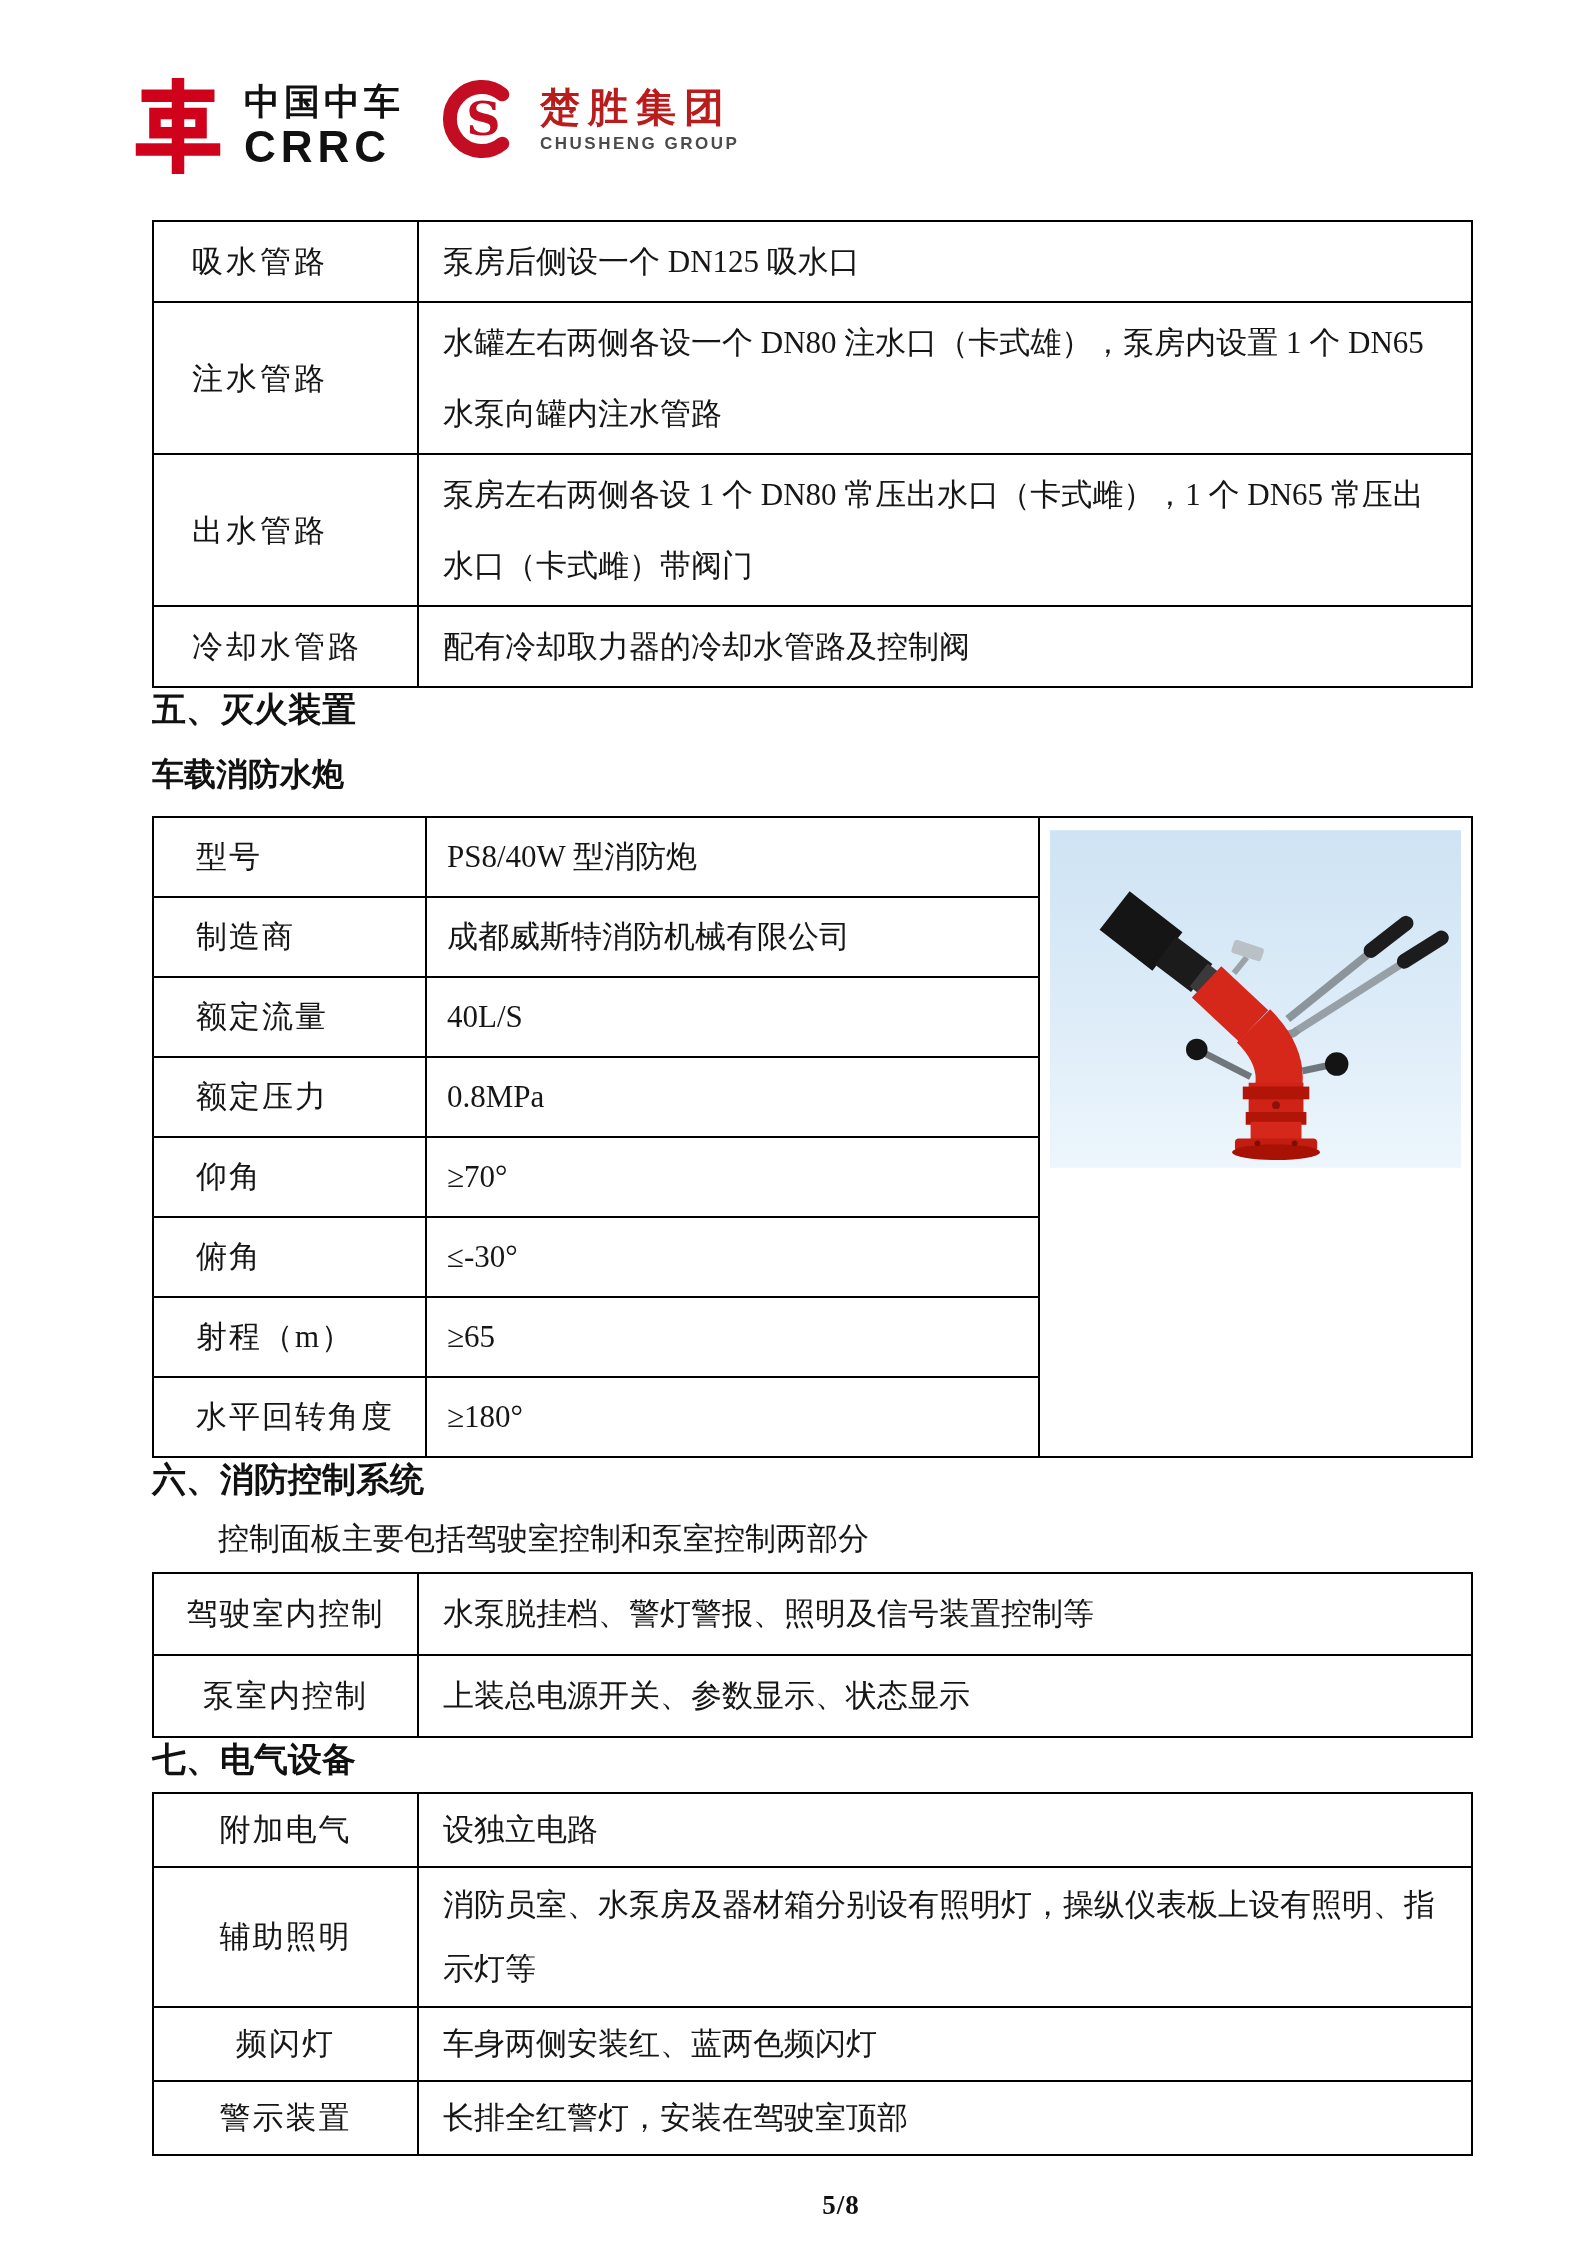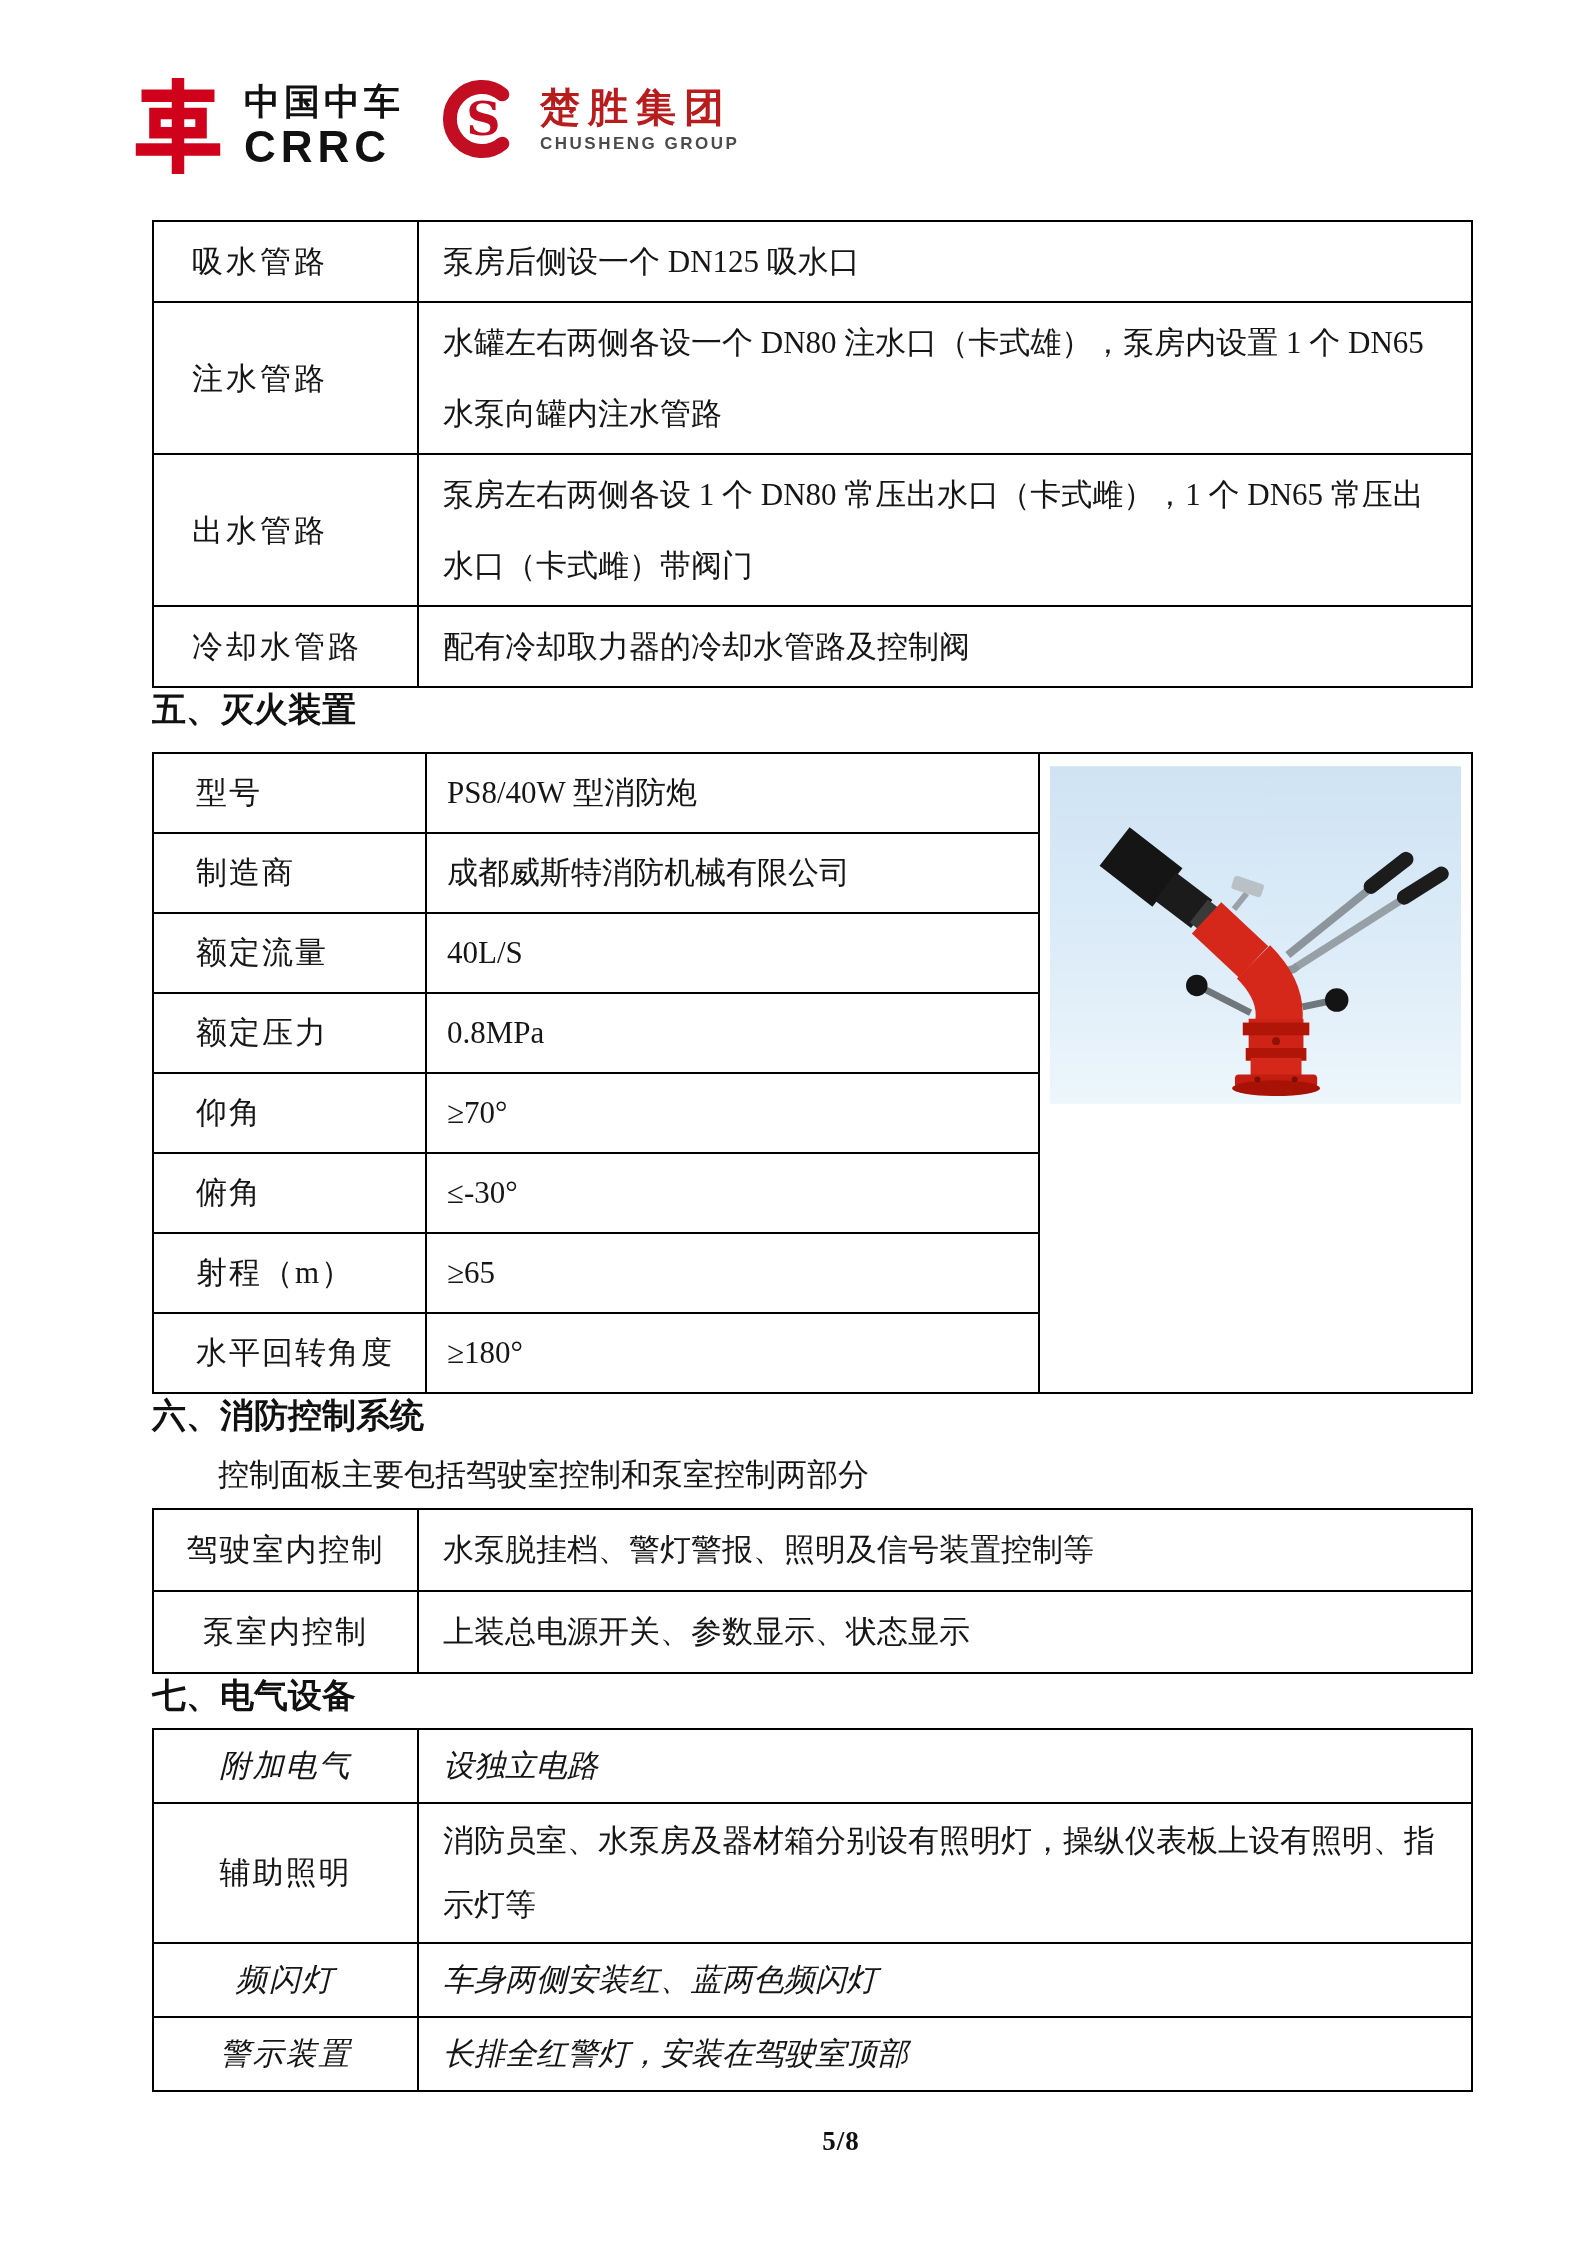--- a/index.html
+++ b/index.html
@@ -66,21 +66,21 @@
 
   .t2 td { line-height: 44px; padding: 8px 20px; height: 62px; }
   .t2 td.lbl { padding-left: 42px; letter-spacing: 2px; }
   .t2 td.imgcell { padding: 12px 10px; vertical-align: top; text-align: center; }
 
   .t3 td { line-height: 46px; padding: 8px 24px; height: 64px; }
   .t3 td.lbl { text-align: center; letter-spacing: 2px; padding: 8px 6px; }
 
   .t4 td { line-height: 64px; padding: 4px 24px; }
   .t4 td.lbl { text-align: center; letter-spacing: 2px; padding: 4px 6px; }
-  .t4 tr.h64  { height: 64px; font-style: italic; }
+  .t4 tr.h64  { height: 64px; }
   .t4 tr.h140 { height: 140px; }
 
   
   h2.sec {
     font-family: "Liberation Sans", sans-serif;
     font-size: 34px; font-weight: bold; color: #111;
     margin: 0 0 0 152px; line-height: 42px;
   }
   h3.sub {
     font-family: "Liberation Sans", sans-serif;
@@ -158,20 +158,21 @@
       <td>泵房左右两侧各设 1 个 DN80 常压出水口（卡式雌），1 个 DN65 常压出水口（卡式雌）带阀门</td>
     </tr>
     <tr class="h78">
       <td class="lbl">冷却水管路</td>
       <td>配有冷却取力器的冷却水管路及控制阀</td>
     </tr>
   </tbody>
     </table>
 
   <h2 class="sec m-s5">五、灭火装置</h2>
+  <h3 class="sub">车载消防水炮</h3>
 
   <table class="tbl t2">
     <colgroup>
         <col style="width:273px">
         <col style="width:613px">
         <col>
       </colgroup>
     <tbody>
         <tr>
       <td class="lbl">型号</td>

